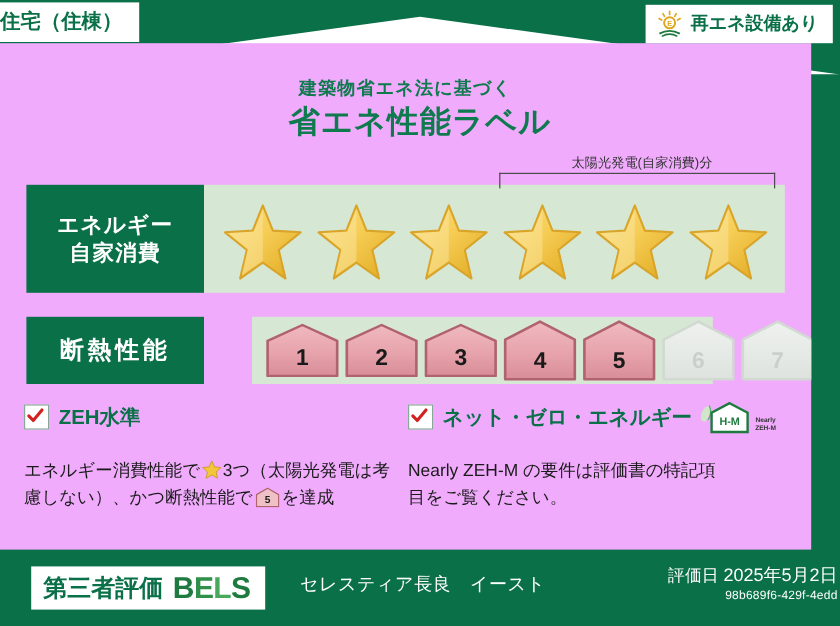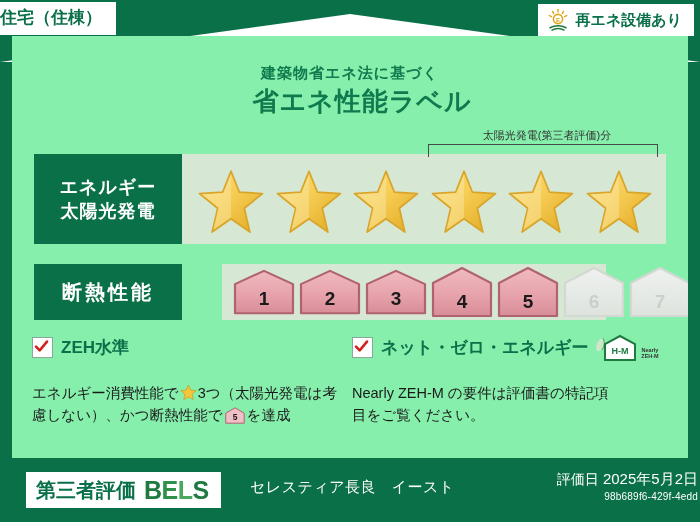--- a/index.html
+++ b/index.html
@@ -37,22 +37,22 @@
     display:flex;align-items:center;gap:6px;
     padding:4px 12px 4px 8px;
     z-index:5;
   }
   .tag-saiene .txt{
     color:#0a7048;font-weight:bold;font-size:15px;line-height:1.1;
   }
 
   
   .panel{
-    position:absolute;left:12px;top:36px;width:676px;height:422px;
-    background:#86efac;
+    position:absolute;left:0;top:36px;width:676px;height:422px;
+    background:#f0abfc;
     z-index:2;
   }
   .panel-clip{position:absolute;inset:0;overflow:hidden;}
 
   .title-sub{
     position:absolute;left:0;right:0;top:28px;
     text-align:center;color:#0f7a4e;
     font-size:15px;font-weight:bold;letter-spacing:1px;
   }
   .title-main{
@@ -192,24 +192,24 @@
 
   <div class="panel">
     <div class="panel-clip">
 
       <div class="title-sub">建築物省エネ法に基づく</div>
       <div class="title-main">省エネ性能ラベル</div>
 
       <div class="row row-energy">
         <div class="row-label">
           <span>エネルギー</span>
-          <span>太陽光発電</span>
+          <span>自家消費</span>
         </div>
         <div class="row-body">
-          <div class="solar-note">太陽光発電(第三者評価)分</div>
+          <div class="solar-note">太陽光発電(自家消費)分</div>
           <div class="solar-bracket"></div>
           <div class="stars" id="stars-holder">
               <svg class="star" viewBox="0 0 100 96">
                 <defs>
                   <linearGradient id="sg0" x1="0" y1="0" x2="1" y2="1">
                     <stop offset="0%" stop-color="#fbe08a"></stop>
                     <stop offset="45%" stop-color="#f6cd55"></stop>
                     <stop offset="100%" stop-color="#e0a81f"></stop>
                   </linearGradient>
                 </defs>

